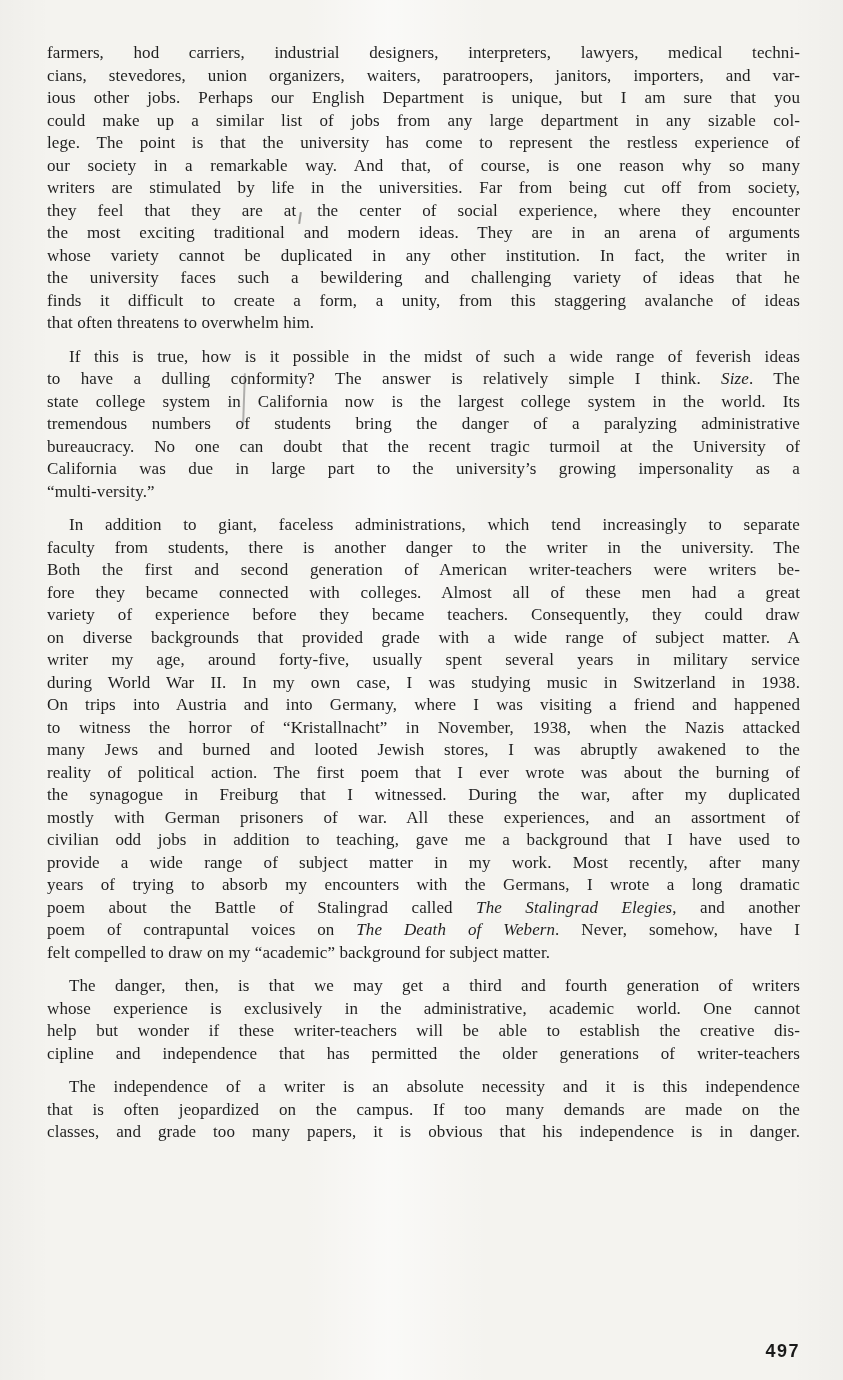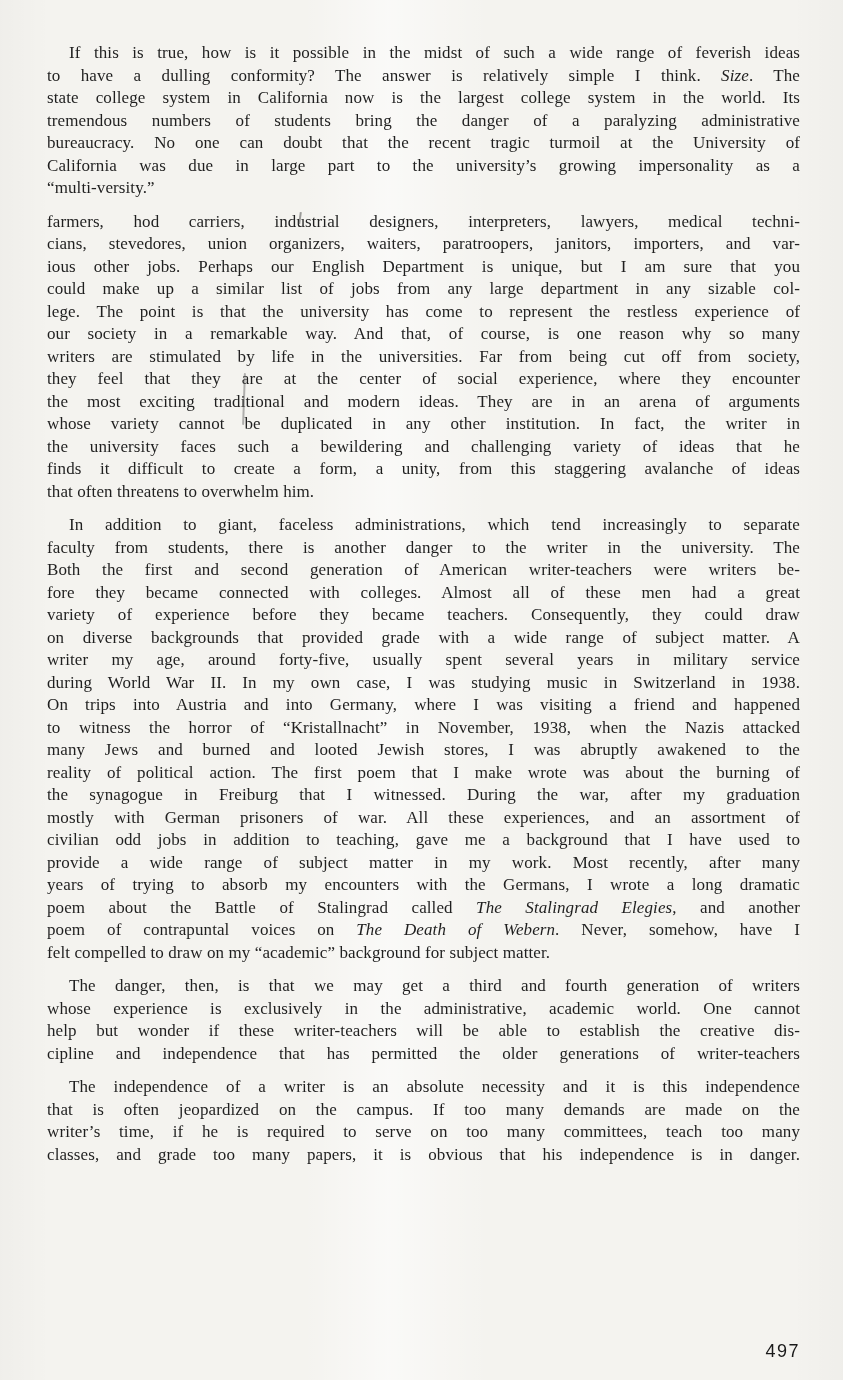--- a/index.html
+++ b/index.html
@@ -44,21 +44,21 @@
     letter-spacing: 0.1px;
   }
   .line.last { text-align-last: left; }
   .line.indent { text-indent: 22px; }
   .it { font-style: italic; }
   .pagenum {
     position: absolute;
     top: 1341px;
     right: 43px;
     font-family: "Liberation Sans", sans-serif;
-    font-weight: 400;
+    font-weight: 700;
     font-size: 18px;
     letter-spacing: 1.5px;
     color: #1a1a1a;
   }
   
   .artifact {
     position: absolute;
     pointer-events: none;
   }
   .artifact-1 {
@@ -78,74 +78,73 @@
     background: rgba(80,80,80,0.55);
     transform: rotate(8deg);
   }
 </style>
 </head>
 <body>
 
 <div class="page">
   <div class="text-column" id="text-column">
       <div class="para">
-        <div class="line indent"><span>If this is true, how is it possible in the midst of such a wide range of feverish ideas</span></div>
-        <div class="line"><span>to have a dulling conformity?  The answer is relatively simple I think.  </span><span class="it">Size</span><span>.  The</span></div>
-        <div class="line"><span>state college system in California now is the largest college system in the world.  Its</span></div>
-        <div class="line"><span>tremendous numbers of students bring the danger of a paralyzing administrative</span></div>
-        <div class="line"><span>bureaucracy.  No one can doubt that the recent tragic turmoil at the University of</span></div>
-        <div class="line"><span>California was due in large part to the university’s growing impersonality as a</span></div>
-        <div class="line last"><span>“multi-versity.”</span></div>
-      </div>
-      <div class="para">
         <div class="line"><span>farmers, hod carriers, industrial designers, interpreters, lawyers, medical techni-</span></div>
         <div class="line"><span>cians, stevedores, union organizers, waiters, paratroopers, janitors, importers, and var-</span></div>
         <div class="line"><span>ious other jobs.  Perhaps our English Department is unique, but I am sure that you</span></div>
         <div class="line"><span>could make up a similar list of jobs from any large department in any sizable col-</span></div>
         <div class="line"><span>lege.  The point is that the university has come to represent the restless experience of</span></div>
         <div class="line"><span>our society in a remarkable way.  And that, of course, is one reason why so many</span></div>
         <div class="line"><span>writers are stimulated by life in the universities.  Far from being cut off from society,</span></div>
         <div class="line"><span>they feel that they are at the center of social experience, where they encounter</span></div>
         <div class="line"><span>the most exciting traditional and modern ideas.  They are in an arena of arguments</span></div>
         <div class="line"><span>whose variety cannot be duplicated in any other institution.  In fact, the writer in</span></div>
         <div class="line"><span>the university faces such a bewildering and challenging variety of ideas that he</span></div>
         <div class="line"><span>finds it difficult to create a form, a unity, from this staggering avalanche of ideas</span></div>
         <div class="line last"><span>that often threatens to overwhelm him.</span></div>
       </div>
       <div class="para">
+        <div class="line indent"><span>If this is true, how is it possible in the midst of such a wide range of feverish ideas</span></div>
+        <div class="line"><span>to have a dulling conformity?  The answer is relatively simple I think.  </span><span class="it">Size</span><span>.  The</span></div>
+        <div class="line"><span>state college system in California now is the largest college system in the world.  Its</span></div>
+        <div class="line"><span>tremendous numbers of students bring the danger of a paralyzing administrative</span></div>
+        <div class="line"><span>bureaucracy.  No one can doubt that the recent tragic turmoil at the University of</span></div>
+        <div class="line"><span>California was due in large part to the university’s growing impersonality as a</span></div>
+        <div class="line last"><span>“multi-versity.”</span></div>
+      </div>
+      <div class="para">
         <div class="line indent"><span>In addition to giant, faceless administrations, which tend increasingly to separate</span></div>
         <div class="line"><span>faculty from students, there is another danger to the writer in the university.  The</span></div>
         <div class="line"><span>Both the first and second generation of American writer-teachers were writers be-</span></div>
         <div class="line"><span>fore they became connected with colleges.  Almost all of these men had a great</span></div>
         <div class="line"><span>variety of experience before they became teachers.  Consequently, they could draw</span></div>
         <div class="line"><span>on diverse backgrounds that provided grade with a wide range of subject matter.  A</span></div>
         <div class="line"><span>writer my age, around forty-five, usually spent several years in military service</span></div>
         <div class="line"><span>during World War II.  In my own case, I was studying music in Switzerland in 1938.</span></div>
         <div class="line"><span>On trips into Austria and into Germany, where I was visiting a friend and happened</span></div>
         <div class="line"><span>to witness the horror of “Kristallnacht” in November, 1938, when the Nazis attacked</span></div>
         <div class="line"><span>many Jews and burned and looted Jewish stores, I was abruptly awakened to the</span></div>
-        <div class="line"><span>reality of political action.  The first poem that I make wrote was about the burning of</span></div>
-        <div class="line"><span>the synagogue in Freiburg that I witnessed.  During the war, after my graduation</span></div>
+        <div class="line"><span>reality of political action.  The first poem that I ever wrote was about the burning of</span></div>
+        <div class="line"><span>the synagogue in Freiburg that I witnessed.  During the war, after my duplicated</span></div>
         <div class="line"><span>mostly with German prisoners of war.  All these experiences, and an assortment of</span></div>
         <div class="line"><span>civilian odd jobs in addition to teaching, gave me a background that I have used to</span></div>
         <div class="line"><span>provide a wide range of subject matter in my work.  Most recently, after many</span></div>
         <div class="line"><span>years of trying to absorb my encounters with the Germans, I wrote a long dramatic</span></div>
         <div class="line"><span>poem about the Battle of Stalingrad called </span><span class="it">The Stalingrad Elegies</span><span>, and another</span></div>
         <div class="line"><span>poem of contrapuntal voices on </span><span class="it">The Death of Webern</span><span>.  Never, somehow, have I</span></div>
         <div class="line last"><span>felt compelled to draw on my “academic” background for subject matter.</span></div>
       </div>
       <div class="para">
         <div class="line indent"><span>The danger, then, is that we may get a third and fourth generation of writers</span></div>
         <div class="line"><span>whose experience is exclusively in the administrative, academic world.  One cannot</span></div>
         <div class="line"><span>help but wonder if these writer-teachers will be able to establish the creative dis-</span></div>
         <div class="line"><span>cipline and independence that has permitted the older generations of writer-teachers</span></div>
       </div>
       <div class="para">
         <div class="line indent"><span>The independence of a writer is an absolute necessity and it is this independence</span></div>
         <div class="line"><span>that is often jeopardized on the campus.  If too many demands are made on the</span></div>
-        <div class="line"><span>writer’s time, if he is required to serve on too many committees, teach too many</span></div>
         <div class="line"><span>classes, and grade too many papers, it is obvious that his independence is in danger.</span></div>
       </div>
     </div>
   <div class="pagenum">497</div>
   <div class="artifact artifact-1"></div>
   <div class="artifact artifact-2"></div>
 </div>
 
 </body></html>

